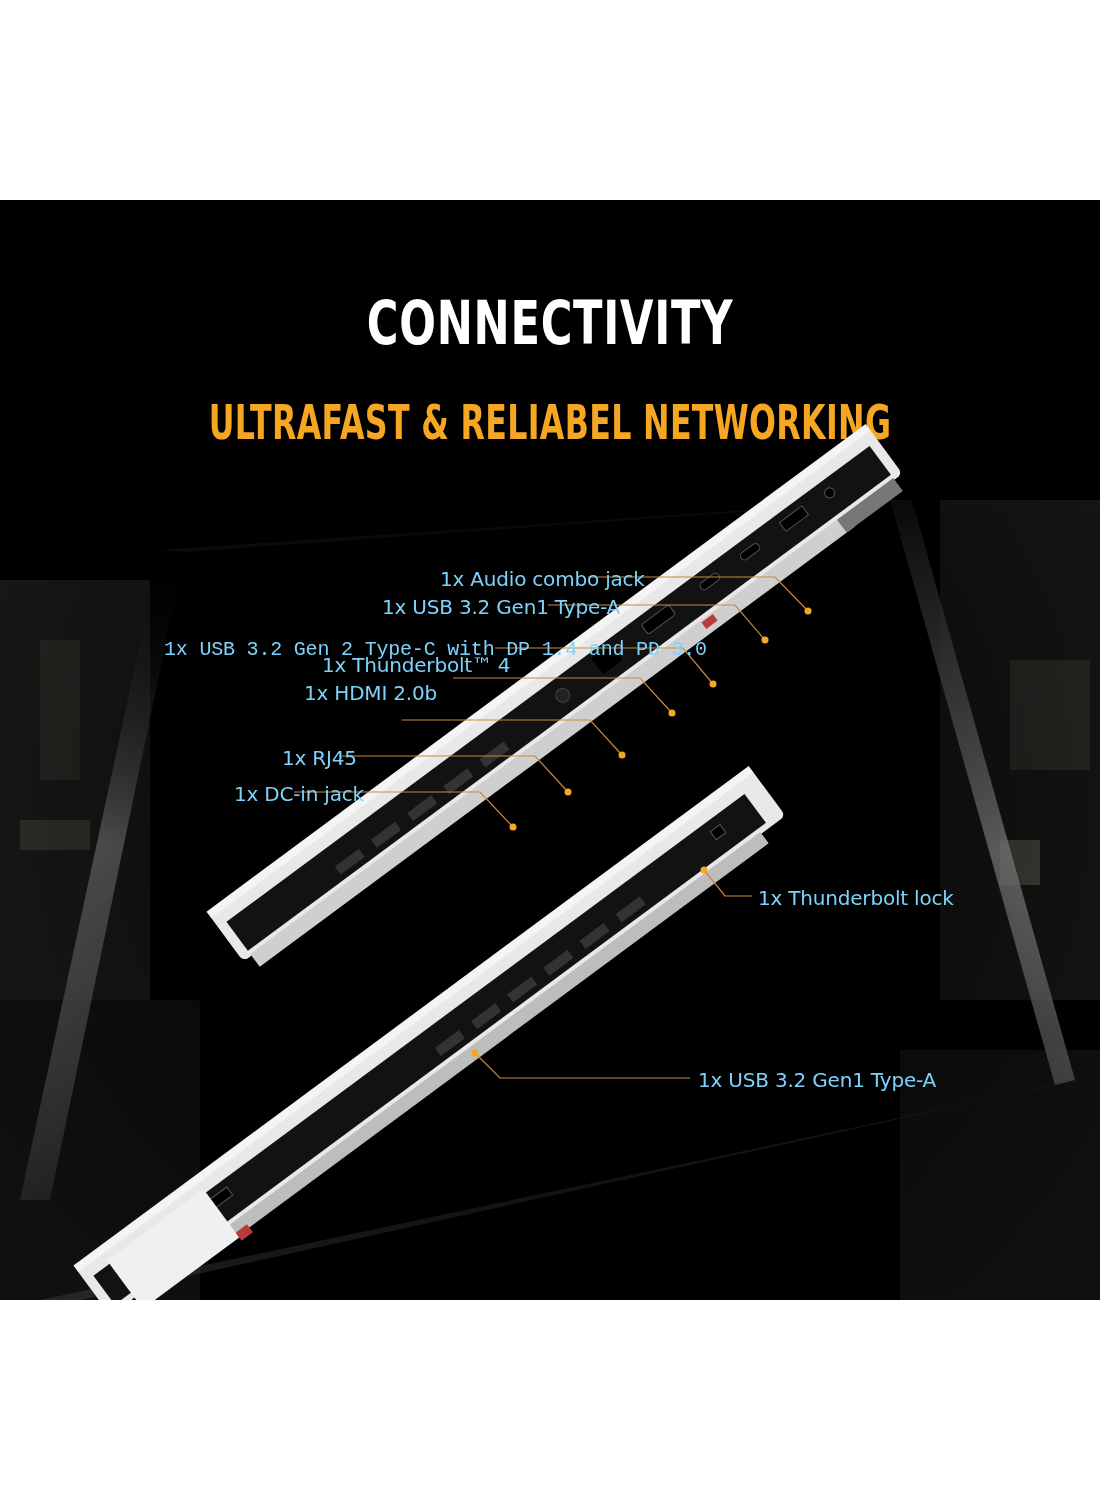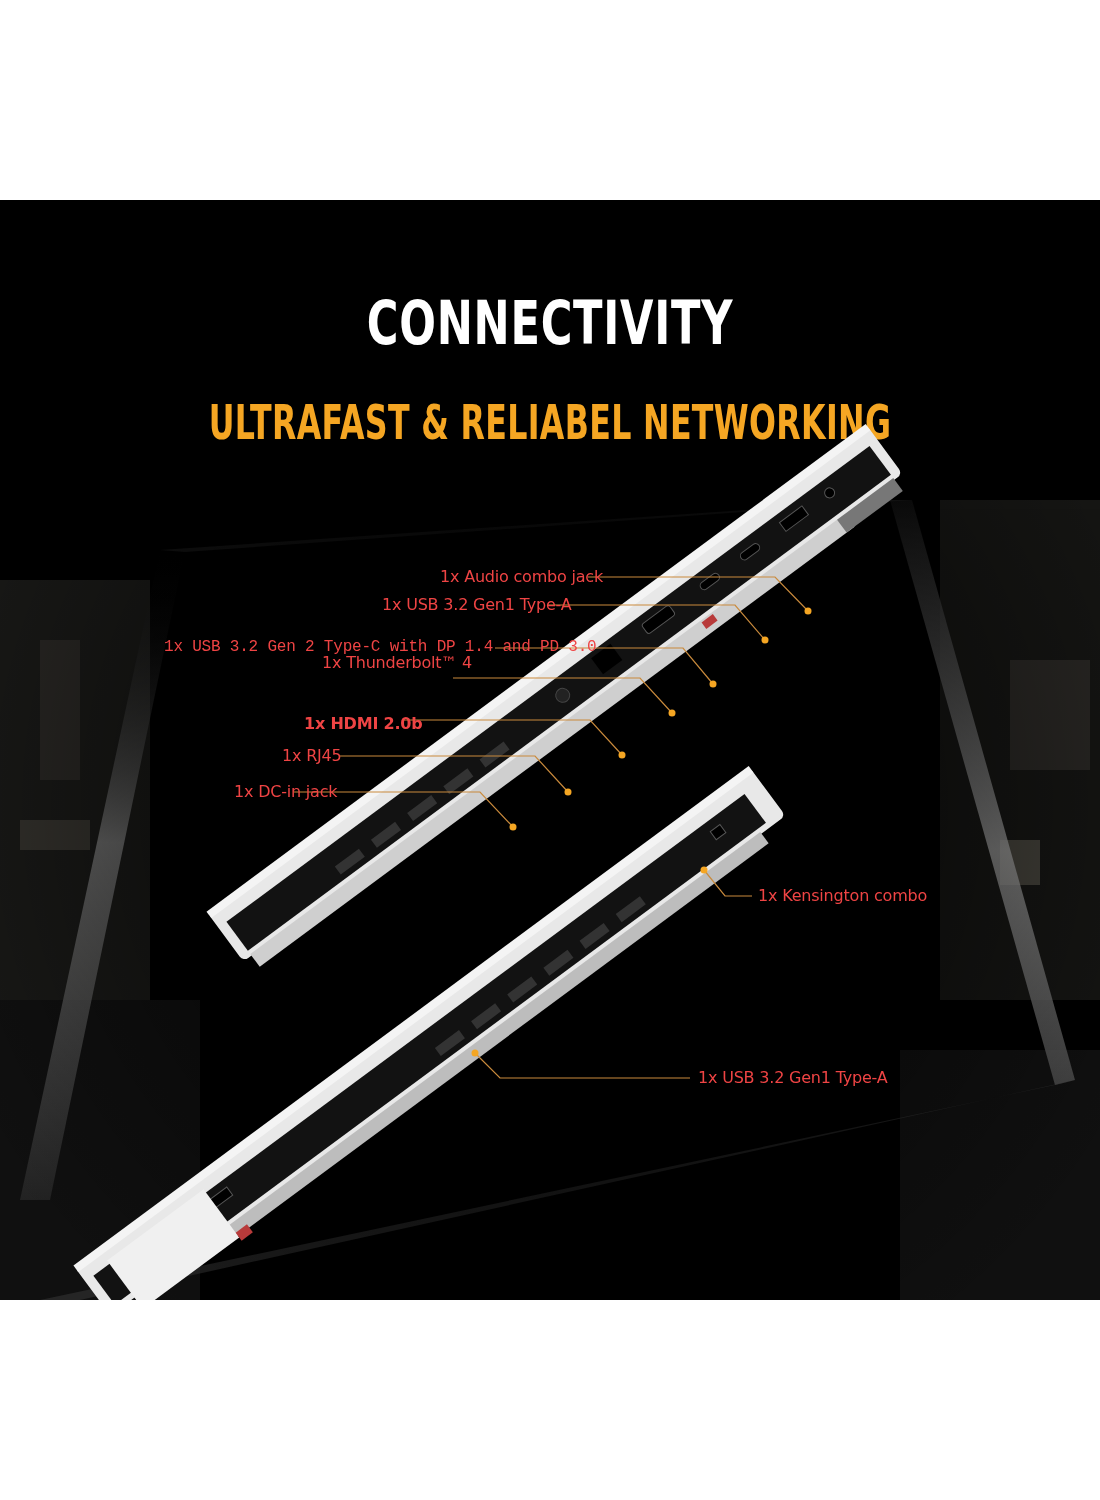--- a/index.html
+++ b/index.html
@@ -17,21 +17,21 @@
   .title {
     top:88px; color:#ffffff; font-size:60px; letter-spacing:1px;
     transform:scaleX(0.72);
   }
   .subtitle {
     top:194px; color:#f5a623; font-size:48px; letter-spacing:0.5px;
     transform:scaleX(0.66);
   }
   .callouts { position:absolute; inset:0; }
   .label {
-    position:absolute; color:#ef4444; font-size:16px;
+    position:absolute; color:#7dd3fc; font-size:20px;
     font-family:"DejaVu Sans", sans-serif; white-space:nowrap;
     letter-spacing:-0.2px;
   }
   .laptop-svg { position:absolute; inset:0; }
 </style>
 </head>
 <body>
 
 <div class="banner">
 
@@ -147,19 +147,19 @@
       <circle cx="704" cy="670" r="3.5"></circle>
       <circle cx="475" cy="853" r="3.5"></circle>
     </g>
   </svg>
 
   <div class="callouts">
     <span class="label" style="left:440px;top:367px;">1x Audio combo jack</span>
     <span class="label" style="left:382px;top:395px;">1x USB 3.2 Gen1 Type-A</span>
     <span class="label" style="left:164px;top:438px;font-family:Liberation Mono, monospace;">1x USB 3.2 Gen 2 Type-C with DP 1.4 and PD 3.0</span>
     <span class="label" style="left:322px;top:453px;">1x Thunderbolt™ 4</span>
-    <span class="label" style="left:304px;top:514px;font-weight:bold;">1x HDMI 2.0b</span>
+    <span class="label" style="left:304px;top:481px;">1x HDMI 2.0b</span>
     <span class="label" style="left:282px;top:546px;text-align:right;">1x RJ45</span>
     <span class="label" style="left:202px;top:582px;margin-left:32px;">1x DC-in jack</span>
-    <span class="label" style="left:758px;top:686px;">1x Kensington combo</span>
+    <span class="label" style="left:758px;top:686px;">1x Thunderbolt lock</span>
     <span class="label" style="left:698px;top:868px;">1x USB 3.2 Gen1 Type-A</span>
   </div>
 </div>
 
 </body></html>

